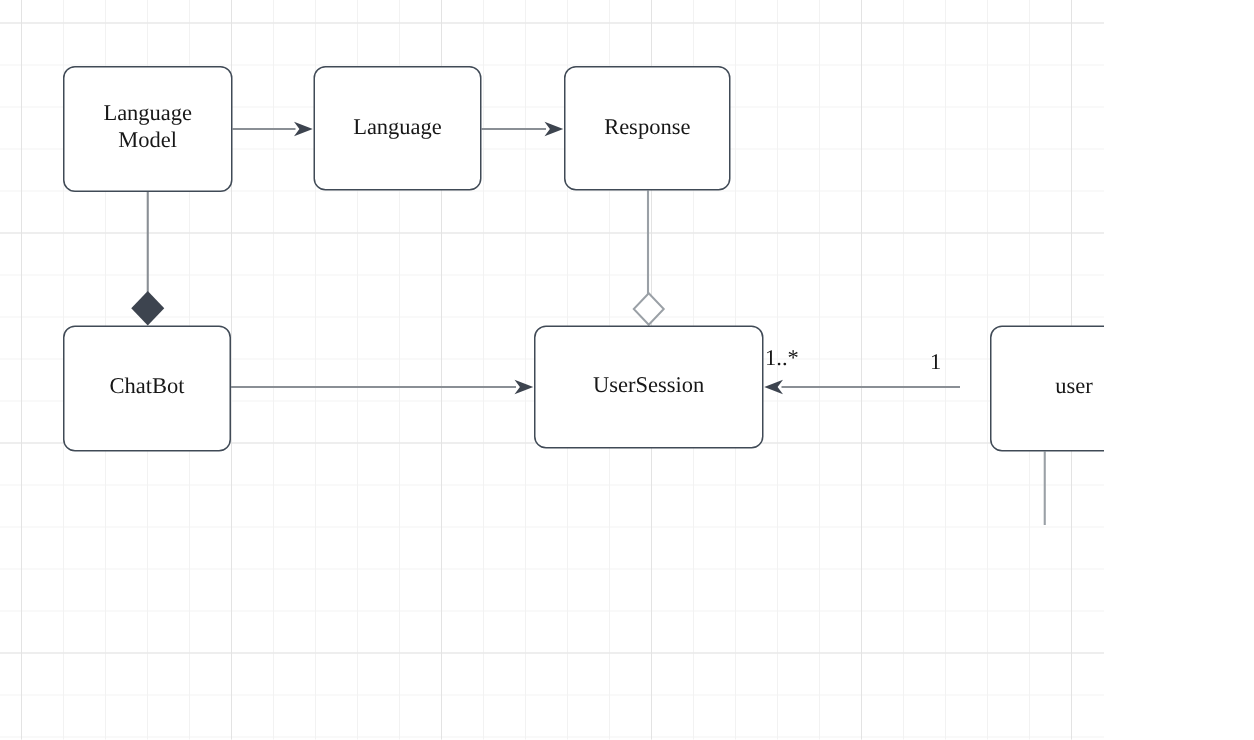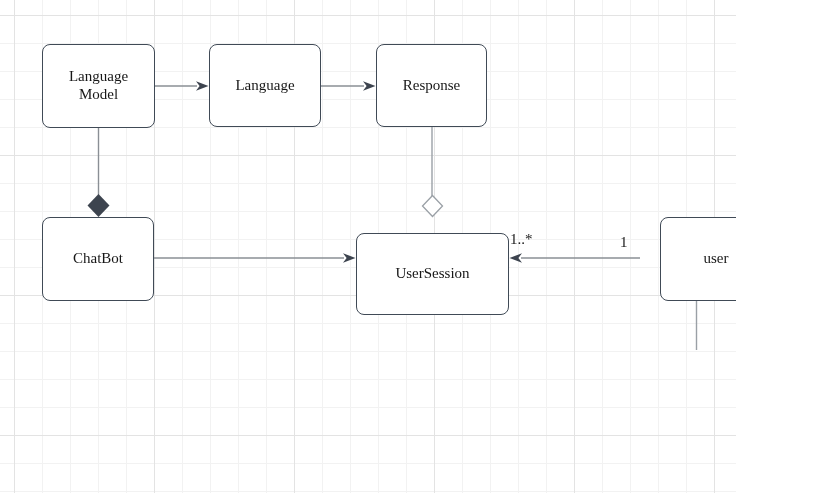--- a/index.html
+++ b/index.html
@@ -36,21 +36,21 @@
     line-height: 1.18;
     color: #171717;
     padding: 0 9px;
     cursor: default;
   }
   .node span { display: inline-block; }
   #node-language-model { left: 42px;  top: 44px;  width: 113px; height: 84px; }
   #node-response       { left: 209px; top: 44px;  width: 112px; height: 83px; }
   #node-message        { left: 376px; top: 44px;  width: 111px; height: 83px; }
   #node-chatbot        { left: 42px;  top: 217px; width: 112px; height: 84px; justify-content: center; }
-  #node-user-session   { left: 356px; top: 233px; width: 153px; height: 82px; }
+  #node-user-session   { left: 356px; top: 217px; width: 153px; height: 82px; }
   #node-user           { left: 640px; top: 217px; width: 112px; height: 84px; margin-left: 20px; }
   #node-preference     { left: 647px; top: 350px; width: 112px; height: 82px; }
 
   svg.edges {
     position: absolute;
     left: 0; top: 0;
     width: 836px;
     height: 493px;
   }
   .edge-label {

